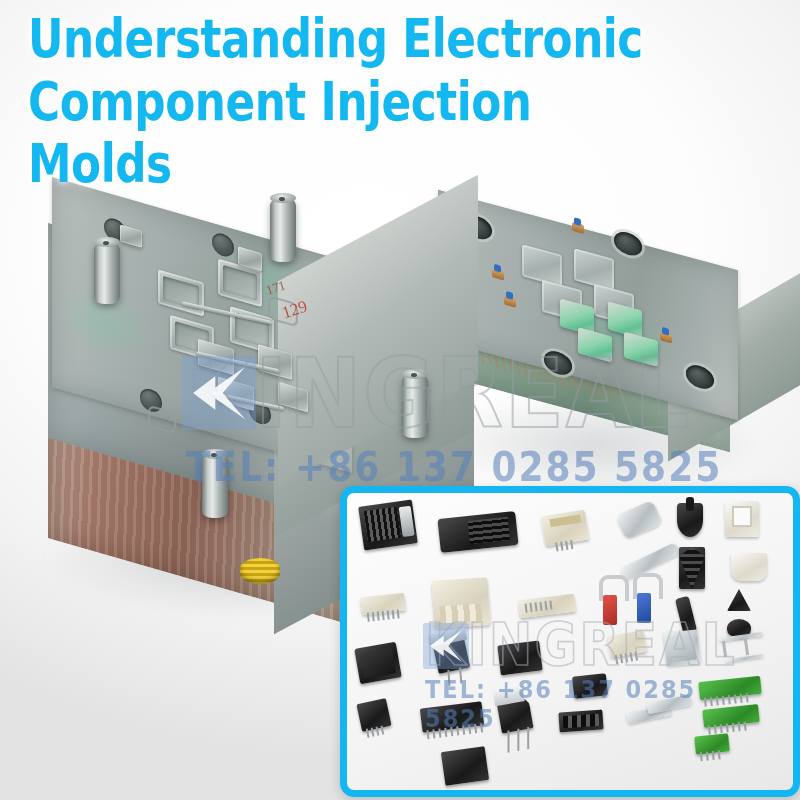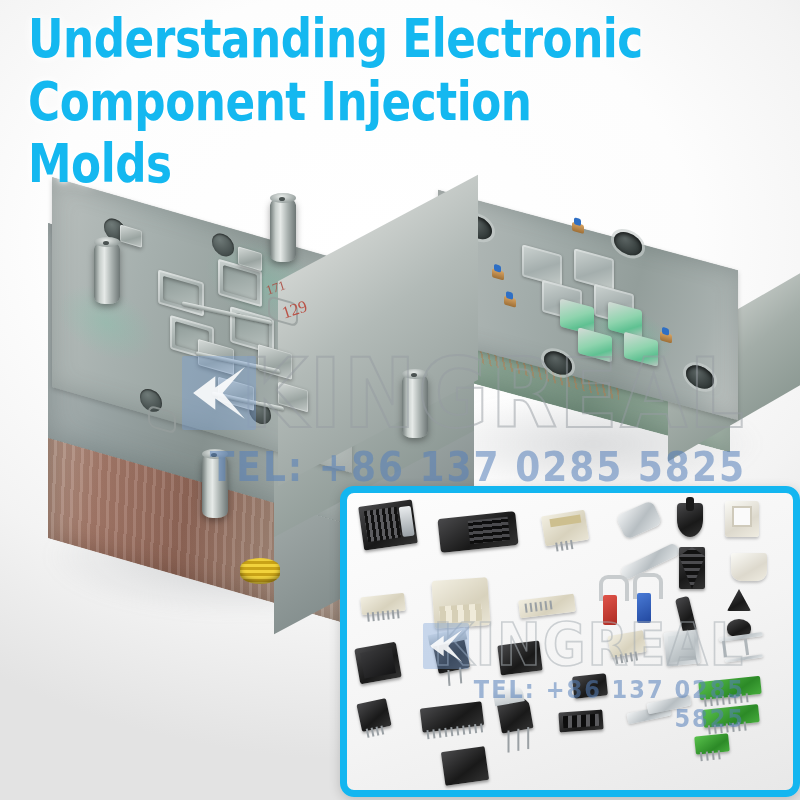--- a/index.html
+++ b/index.html
@@ -158,21 +158,21 @@
   }
   .core-green{
     position:absolute;border-radius:3px;
     background:linear-gradient(150deg,#d6dbd8 0%,#8fd4ae 48%,#5fc192 72%,#bfc7c3 100%);
     box-shadow:0 2px 4px rgba(0,0,0,.3);
   }
   .fitting{position:absolute;width:12px;height:9px;border-radius:2px;background:linear-gradient(#d8a463,#9e6f36);}
   .fitting:after{content:"";position:absolute;left:2px;top:-5px;width:7px;height:7px;border-radius:2px;background:#2f6fc4;}
 
   
-  .wm{position:absolute;z-index:25;pointer-events:none;user-select:none;text-align:right;}
+  .wm{position:absolute;z-index:25;pointer-events:none;user-select:none;}
   .wm-word{
     font-family:"DejaVu Sans Condensed","Liberation Sans Narrow","Liberation Sans",sans-serif;
     font-weight:bold;letter-spacing:2px;
     color:transparent;-webkit-text-stroke:2px rgba(150,156,162,.50);
   }
   .wm-tel{
     font-family:"DejaVu Sans Condensed","Liberation Sans Narrow","Liberation Sans",sans-serif;
     font-weight:bold;letter-spacing:2px;color:rgba(86,128,186,.55);
   }
   .wm-logo{

